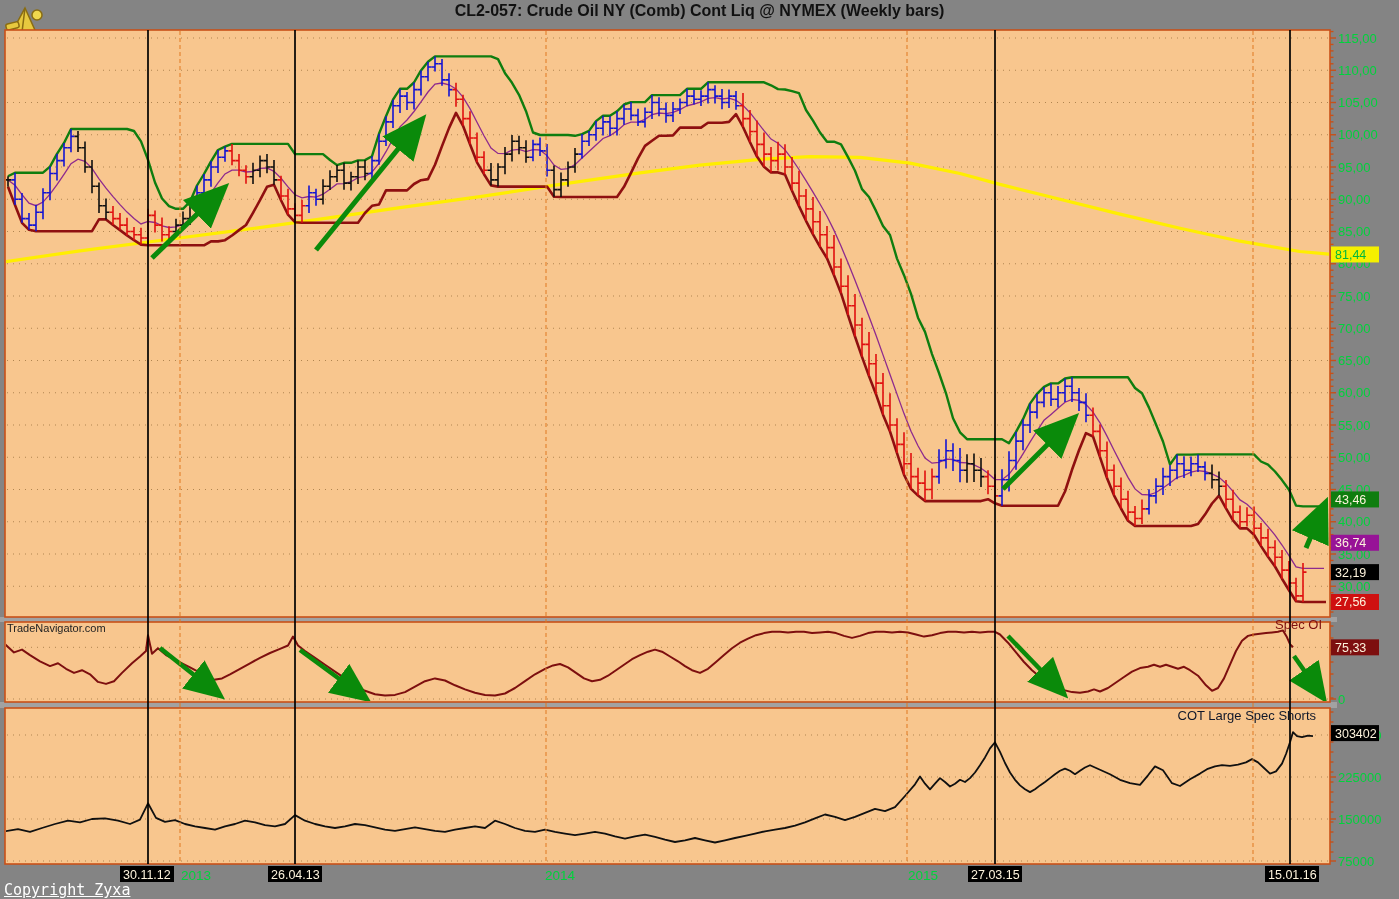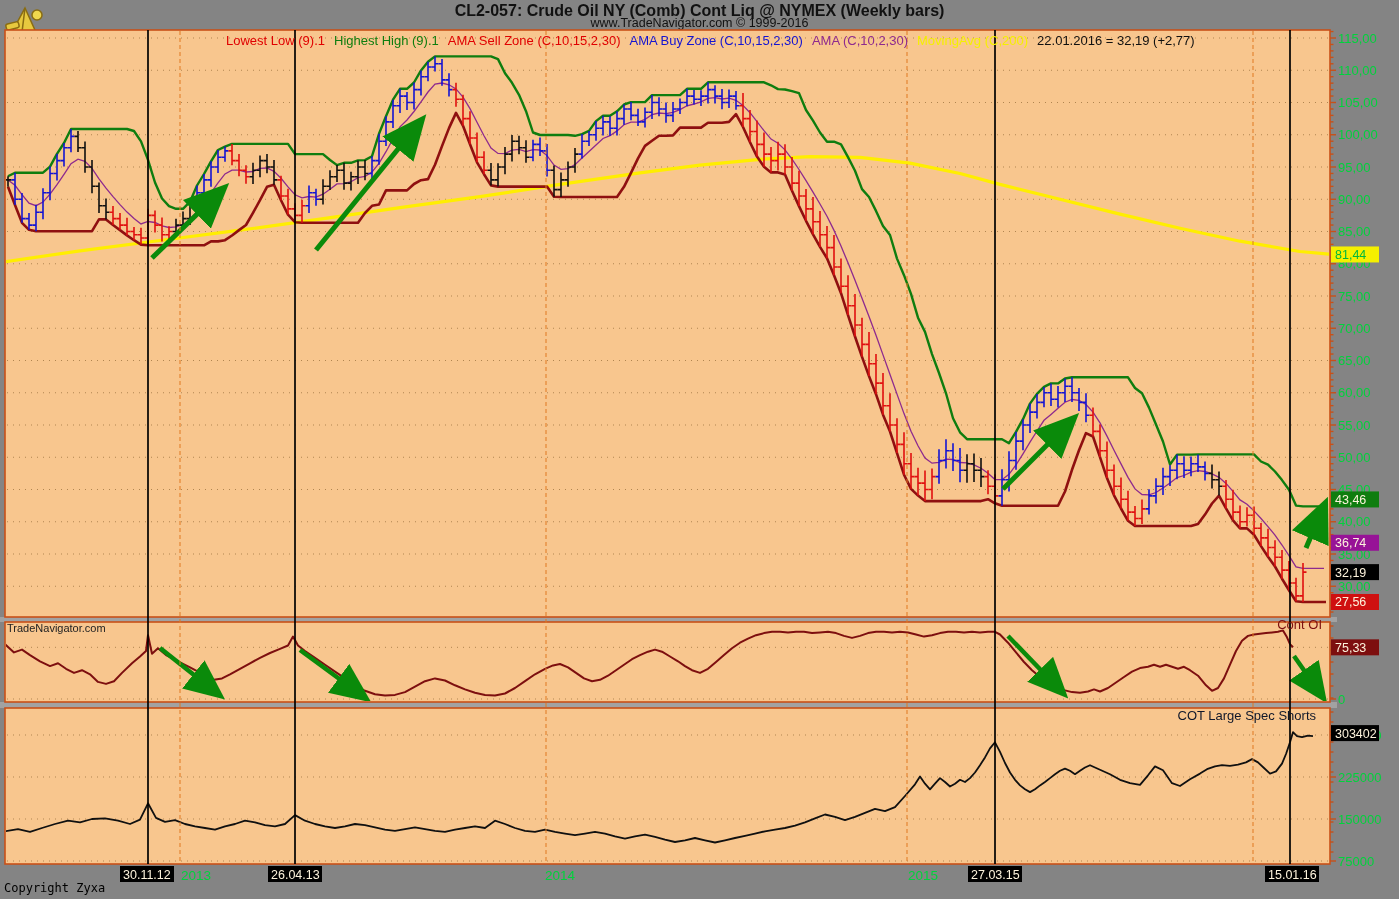--- a/index.html
+++ b/index.html
@@ -15,31 +15,30 @@
   .title1{top:2px;font-size:16px;font-weight:bold;}
   .title2{top:16px;font-size:12.5px;}
   .legend{
     position:absolute;left:226px;top:32px;height:16px;white-space:nowrap;
     font-size:13px;display:flex;gap:9px;align-items:center;
   }
   .panel-label{position:absolute;font-size:13px;text-align:right;}
   .commoi-label{left:1180px;top:617px;width:142px;color:#7d0f0f;}
   .cot-label{left:1120px;top:708px;width:196px;color:#0f172a;}
   .watermark{position:absolute;left:7px;top:598px;font-size:11px;color:#222;margin-top:24px;}
-  .copyright{position:absolute;left:4px;top:881px;font-size:12px;color:#000000;
-    font-family:"DejaVu Sans Mono", monospace;}
+  .copyright{position:absolute;left:4px;top:881px;font-size:15px;color:#ffffff;
+    font-family:"DejaVu Sans Mono", monospace;text-decoration:underline;}
   .logo{position:absolute;left:4px;top:4px;width:46px;height:52px;}
 </style>
 </head>
 <body>
 
 <div id="stage">
 
   <div class="titleline title1">CL2-057:  Crude Oil NY (Comb) Cont Liq @ NYMEX  (Weekly bars)</div>
-  <div class="titleline title2">www.TradeNavigator.com © 1999-2016</div>
 
   <div class="logo">
     <svg width="46" height="52" viewBox="0 0 46 52">
       <g stroke="#8a6d12" stroke-width="1.5">
         <path d="M21 4 L35 35 L7 30 Z" fill="#e7c93f"></path>
         <path d="M4 35 Q21 47 39 37 L35 30 Q21 39 8 28 Z" fill="#d9b832"></path>
         <circle cx="33" cy="11" r="5" fill="#f0d84e"></circle>
         <rect x="2" y="19" width="13" height="6" rx="2" transform="rotate(-14 8 22)" fill="#e7c93f"></rect>
         <path d="M21 4 L16 44" fill="none"></path>
       </g>
@@ -487,28 +486,19 @@
       <g>
         <rect x="968" y="866" width="54" height="16" fill="#000"></rect>
       </g>
       <text x="971" y="879" fill="#fdf3dc" font-size="12.5" font-family="&quot;Liberation Sans&quot;, sans-serif">27.03.15</text>
       <g>
         <rect x="1265" y="866" width="54" height="16" fill="#000"></rect>
       </g>
       <text x="1268" y="879" fill="#fdf3dc" font-size="12.5" font-family="&quot;Liberation Sans&quot;, sans-serif">15.01.16</text>
     </svg>
 
-  <div class="legend" id="legend">
-      <span style="color: rgb(224, 0, 0);">Lowest Low (9).1</span>
-      <span style="color: rgb(15, 125, 15);">Highest High (9).1</span>
-      <span style="color: rgb(224, 0, 0);">AMA Sell Zone (C,10,15,2,30)</span>
-      <span style="color: rgb(20, 20, 210);">AMA Buy Zone (C,10,15,2,30)</span>
-      <span style="color: rgb(142, 42, 142);">AMA (C,10,2,30)</span>
-      <span style="color: rgb(245, 240, 0);">MovingAvg (C,200)</span>
-      <span style="color: rgb(16, 16, 16);">22.01.2016 = 32,19 (+2,77)</span>
-    </div>
-
-  <div class="panel-label commoi-label">Cont OI</div>
+
+  <div class="panel-label commoi-label">Spec OI</div>
   <div class="panel-label cot-label">COT Large Spec Shorts</div>
 
   <div class="watermark">TradeNavigator.com</div>
   <div class="copyright">Copyright Zyxa</div>
 </div>
 
 </body></html>

